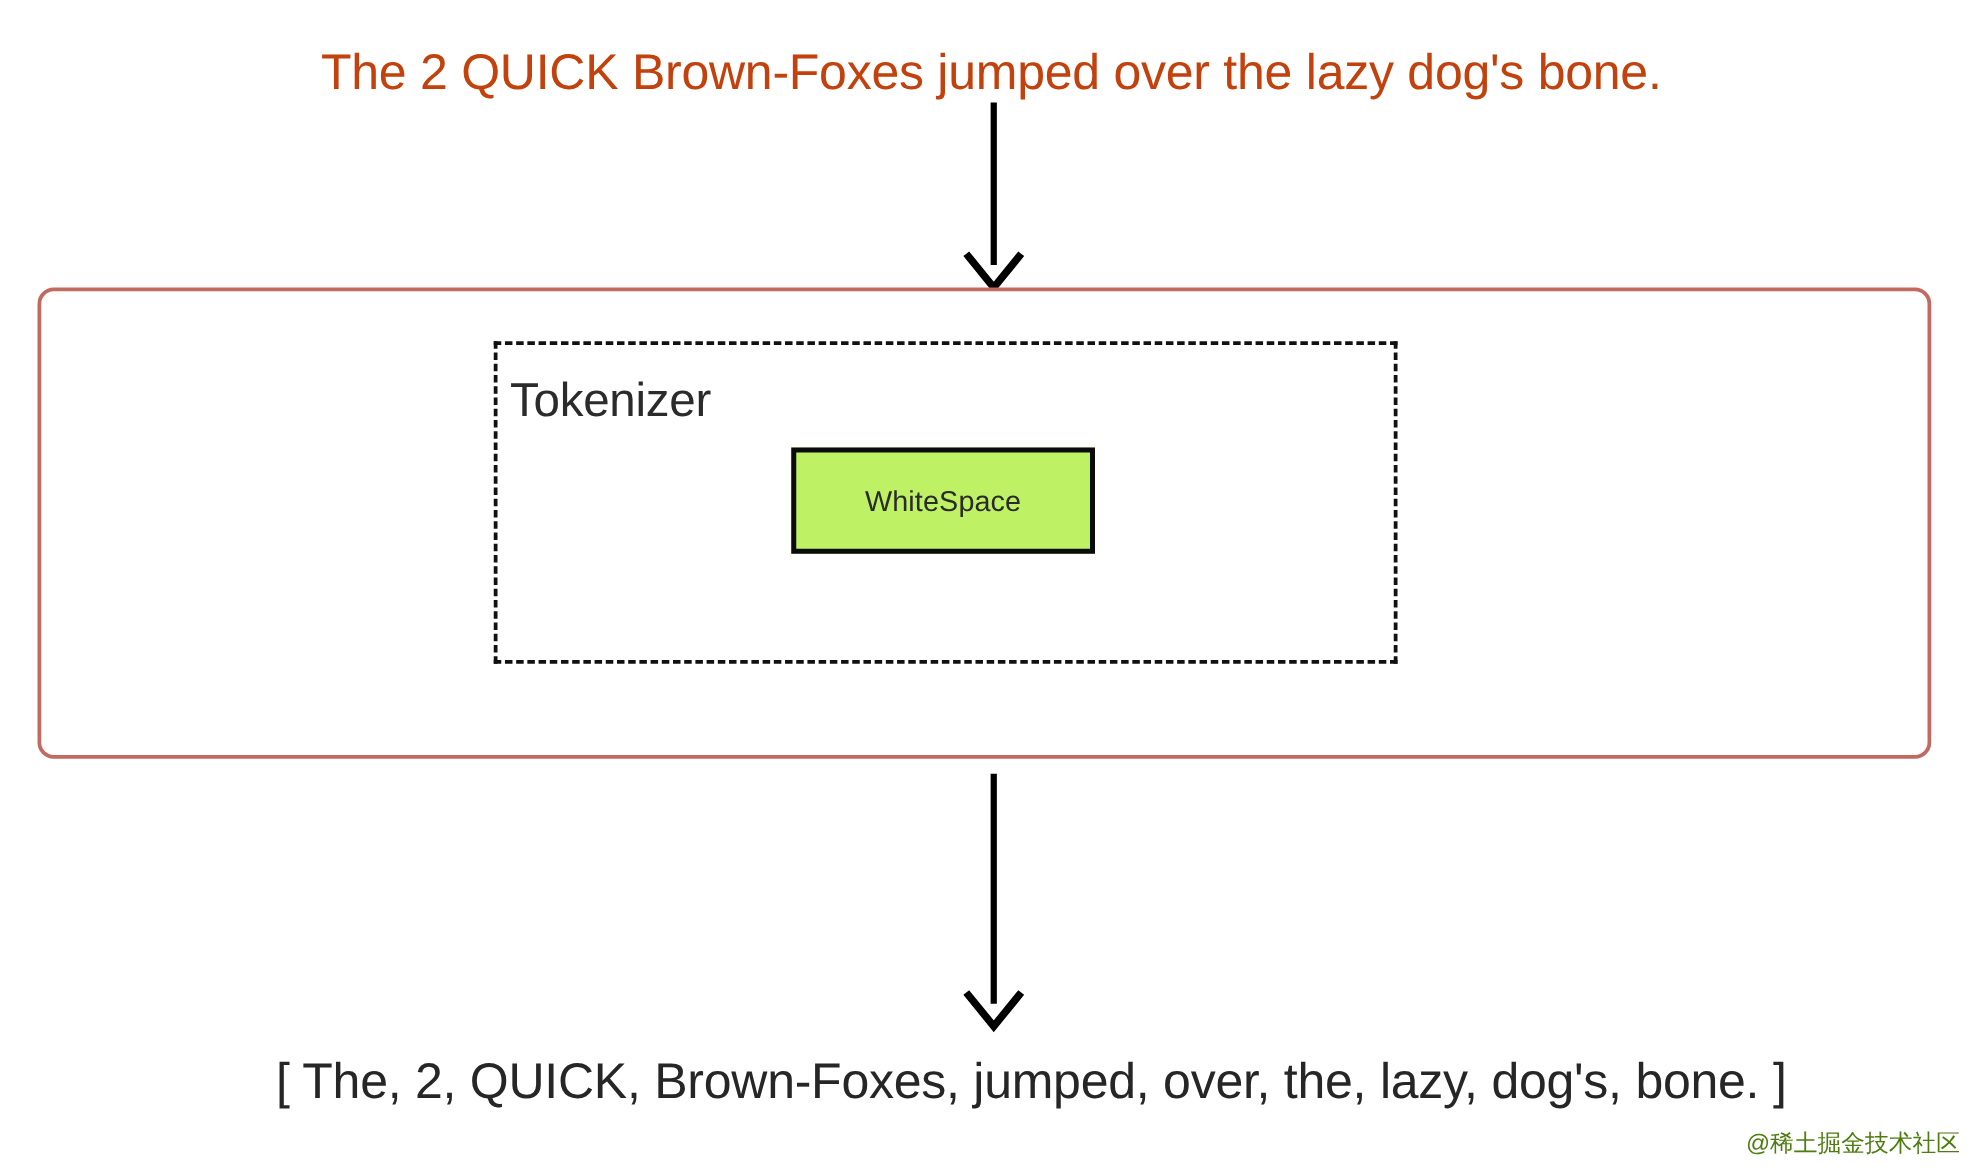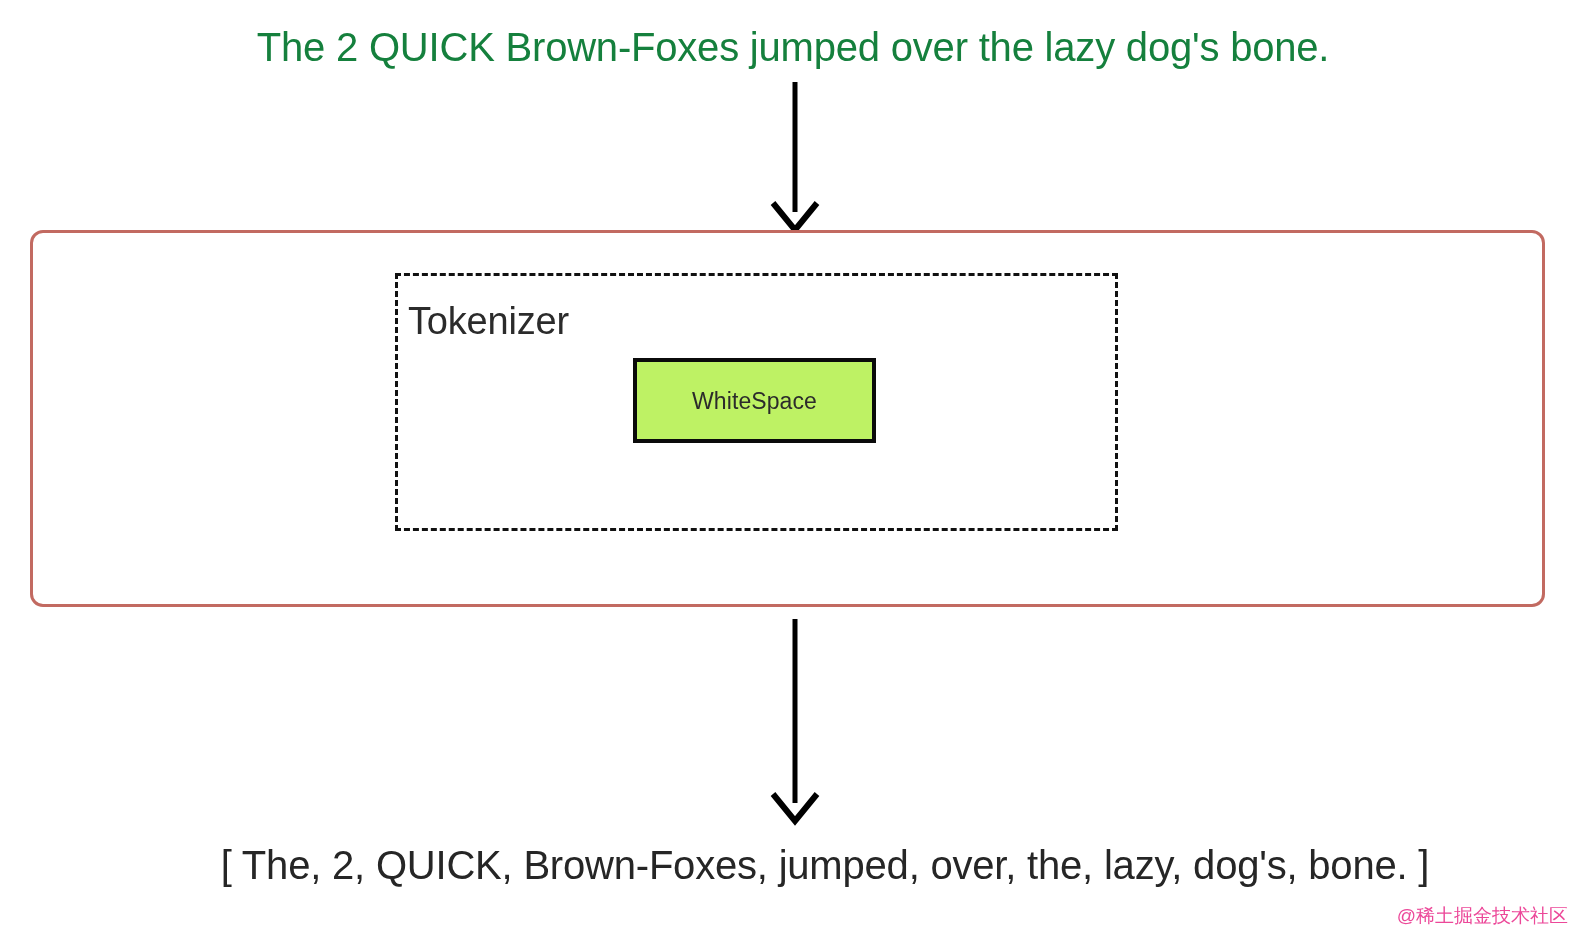--- a/index.html
+++ b/index.html
@@ -15,26 +15,26 @@
     width: 1586px;
     height: 936px;
     background: #ffffff;
     overflow: hidden;
   }
 
   
   .input-text {
     position: absolute;
     left: 0;
-    top: 22px;
+    top: 33px;
     width: 1586px;
     text-align: center;
     font-size: 40px;
     line-height: 50px;
-    color: #15803d;
+    color: #c2410c;
     letter-spacing: -0.2px;
     white-space: nowrap;
   }
   .output-text {
     position: absolute;
     left: 0;
     top: 840px;
     width: 1586px;
     text-align: center;
     font-size: 40px;
@@ -111,21 +111,21 @@
     white-space: nowrap;
   }
 
   
   .watermark {
     position: absolute;
     right: 18px;
     bottom: 8px;
     font-size: 19px;
     line-height: 24px;
-    color: #ec4899;
+    color: #4d7c0f;
     white-space: nowrap;
   }
 </style>
 </head>
 <body>
 
 <div id="canvas">
 
   <div class="input-text">The 2 QUICK Brown-Foxes jumped over the lazy dog's bone.</div>
 

